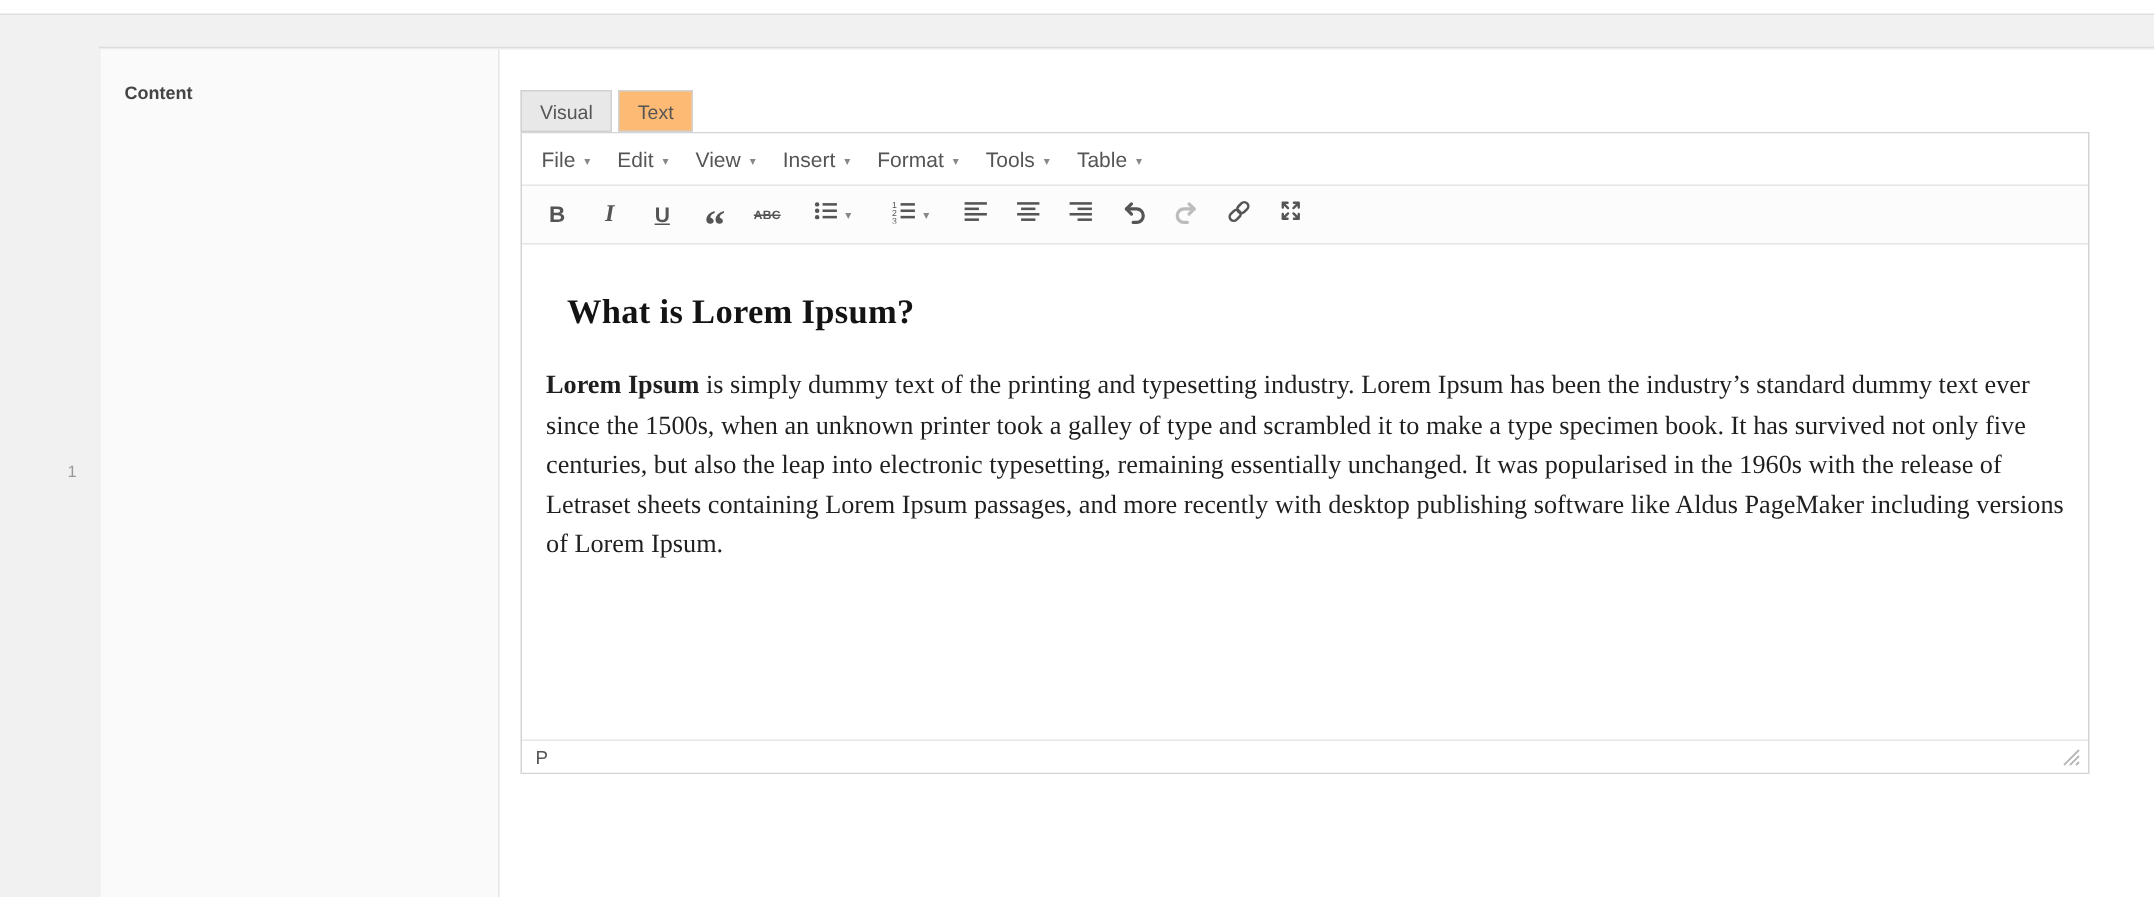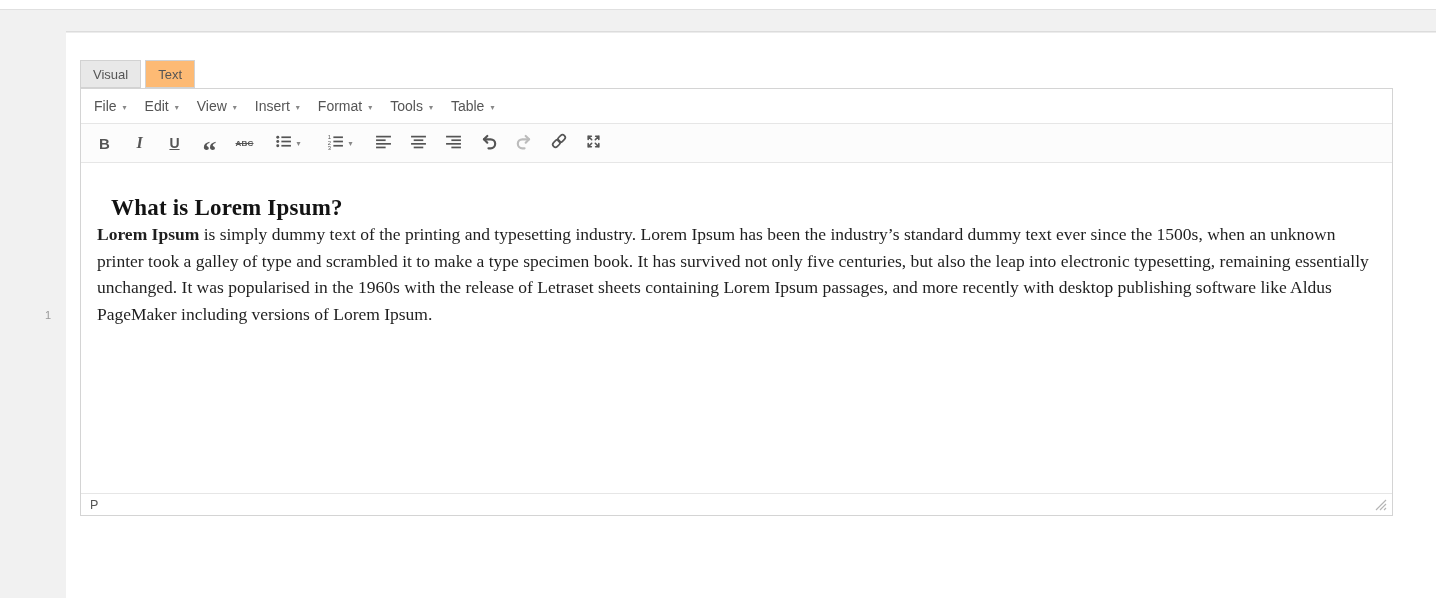--- a/index.html
+++ b/index.html
@@ -36,40 +36,41 @@
   .tbtn .chev{font-size:8px;color:#888}
   .glyph-b{font-weight:bold;font-size:15px}
   .glyph-i{font-family:"Liberation Serif",serif;font-style:italic;font-weight:bold;font-size:16px}
   .glyph-u{font-size:14px;font-weight:bold;text-decoration:underline}
   .glyph-q{font-family:"Liberation Serif",serif;font-weight:bold;font-size:28px;line-height:0;
     position:relative;top:8px}
   .glyph-abc{font-size:8px;font-weight:bold;text-decoration:line-through;letter-spacing:.2px}
   .content-area{flex:1;padding:8px 16px;font-family:"Liberation Serif",serif;color:#222;
     overflow:hidden;cursor:text}
   .content-area h1{font-size:23px;color:#131313;font-weight:bold;margin:24px 14px 0;letter-spacing:.2px}
-  .content-area p{font-size:17.5px;line-height:1.52;color:#1f1f1f}
+  .content-area p{font-size:17.5px;line-height:1.52;margin-top:22px;color:#1f1f1f}
   .statusbar{height:22px;border-top:1px solid #e6e6e6;display:flex;align-items:center;
     justify-content:space-between;padding:0 5px;font-size:12.5px;color:#555;background:#fff}
   .elem-path{cursor:pointer;padding:0 4px}
   .grip{display:flex;align-items:flex-end;cursor:nwse-resize}
 </style>
 </head>
 <body>
 
 <div class="topbar"></div>
 
 <div class="page">
   <div class="row-num">1</div>
 
   <div class="fields">
 
     <div class="field">
     </div>
 
     <div class="field field-content">
+      <div class="label-col">Content</div>
       <div class="input-col content-cell">
 
         <div class="editor-tabs">
           <div class="tab active">Visual</div>
           <div class="tab">Text</div>
         </div>
 
         <div class="editor">
 
           <div class="menubar">

